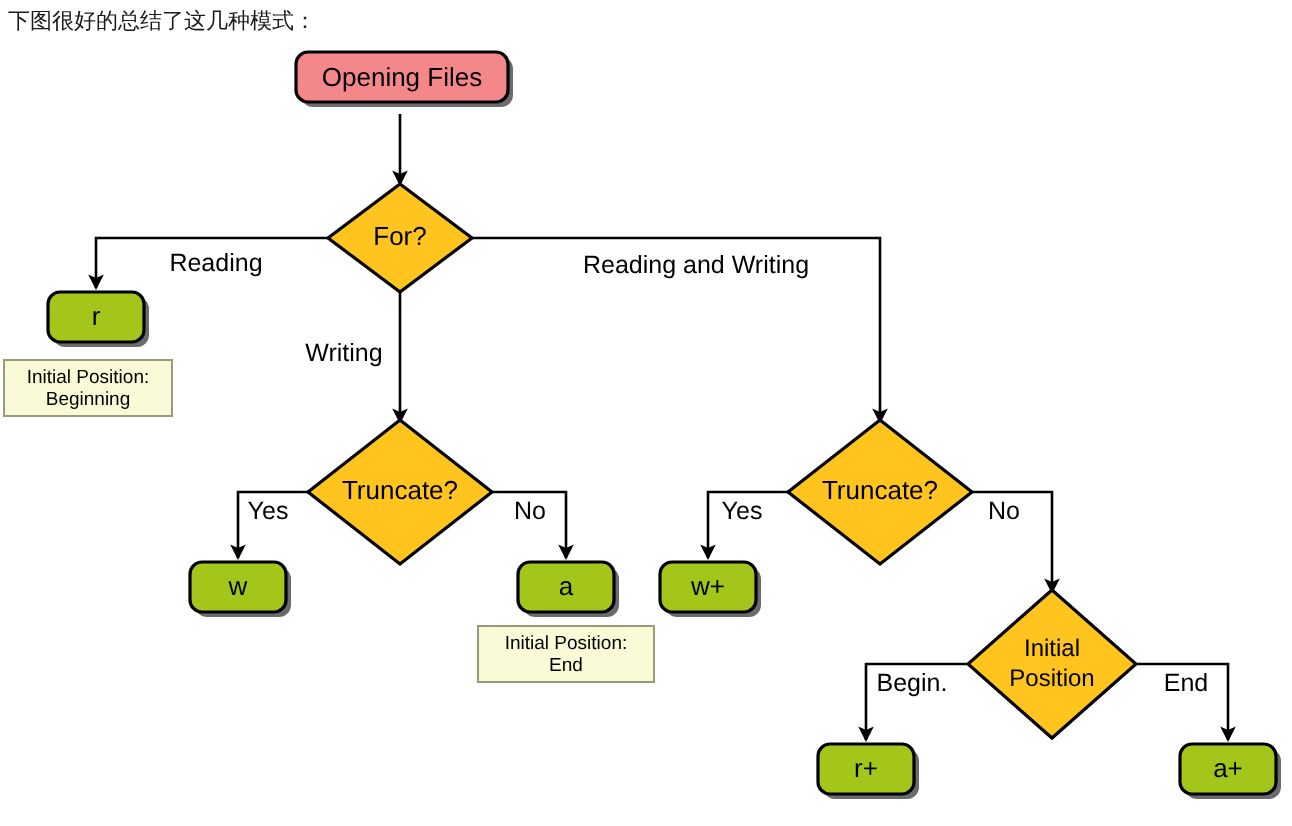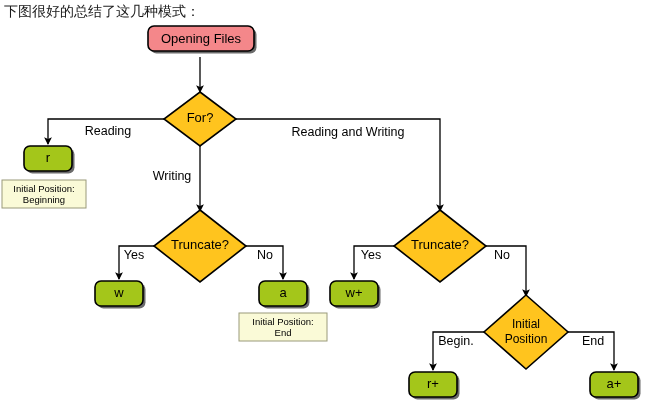--- a/index.html
+++ b/index.html
@@ -17,21 +17,21 @@
   }
   #page {
     position: relative;
     width: 646px;
     height: 413px;
   }
   #intro {
     position: absolute;
     left: 4px;
     top: 3px;
-    font-size: 14px;
+    font-size: 11px;
     line-height: 16px;
     color: #1a1a1a;
     white-space: nowrap;
     font-family: "DejaVu Sans", "Liberation Sans", sans-serif;
   }
   #flow {
     position: absolute;
     left: 0;
     top: 0;
     width: 646px;

